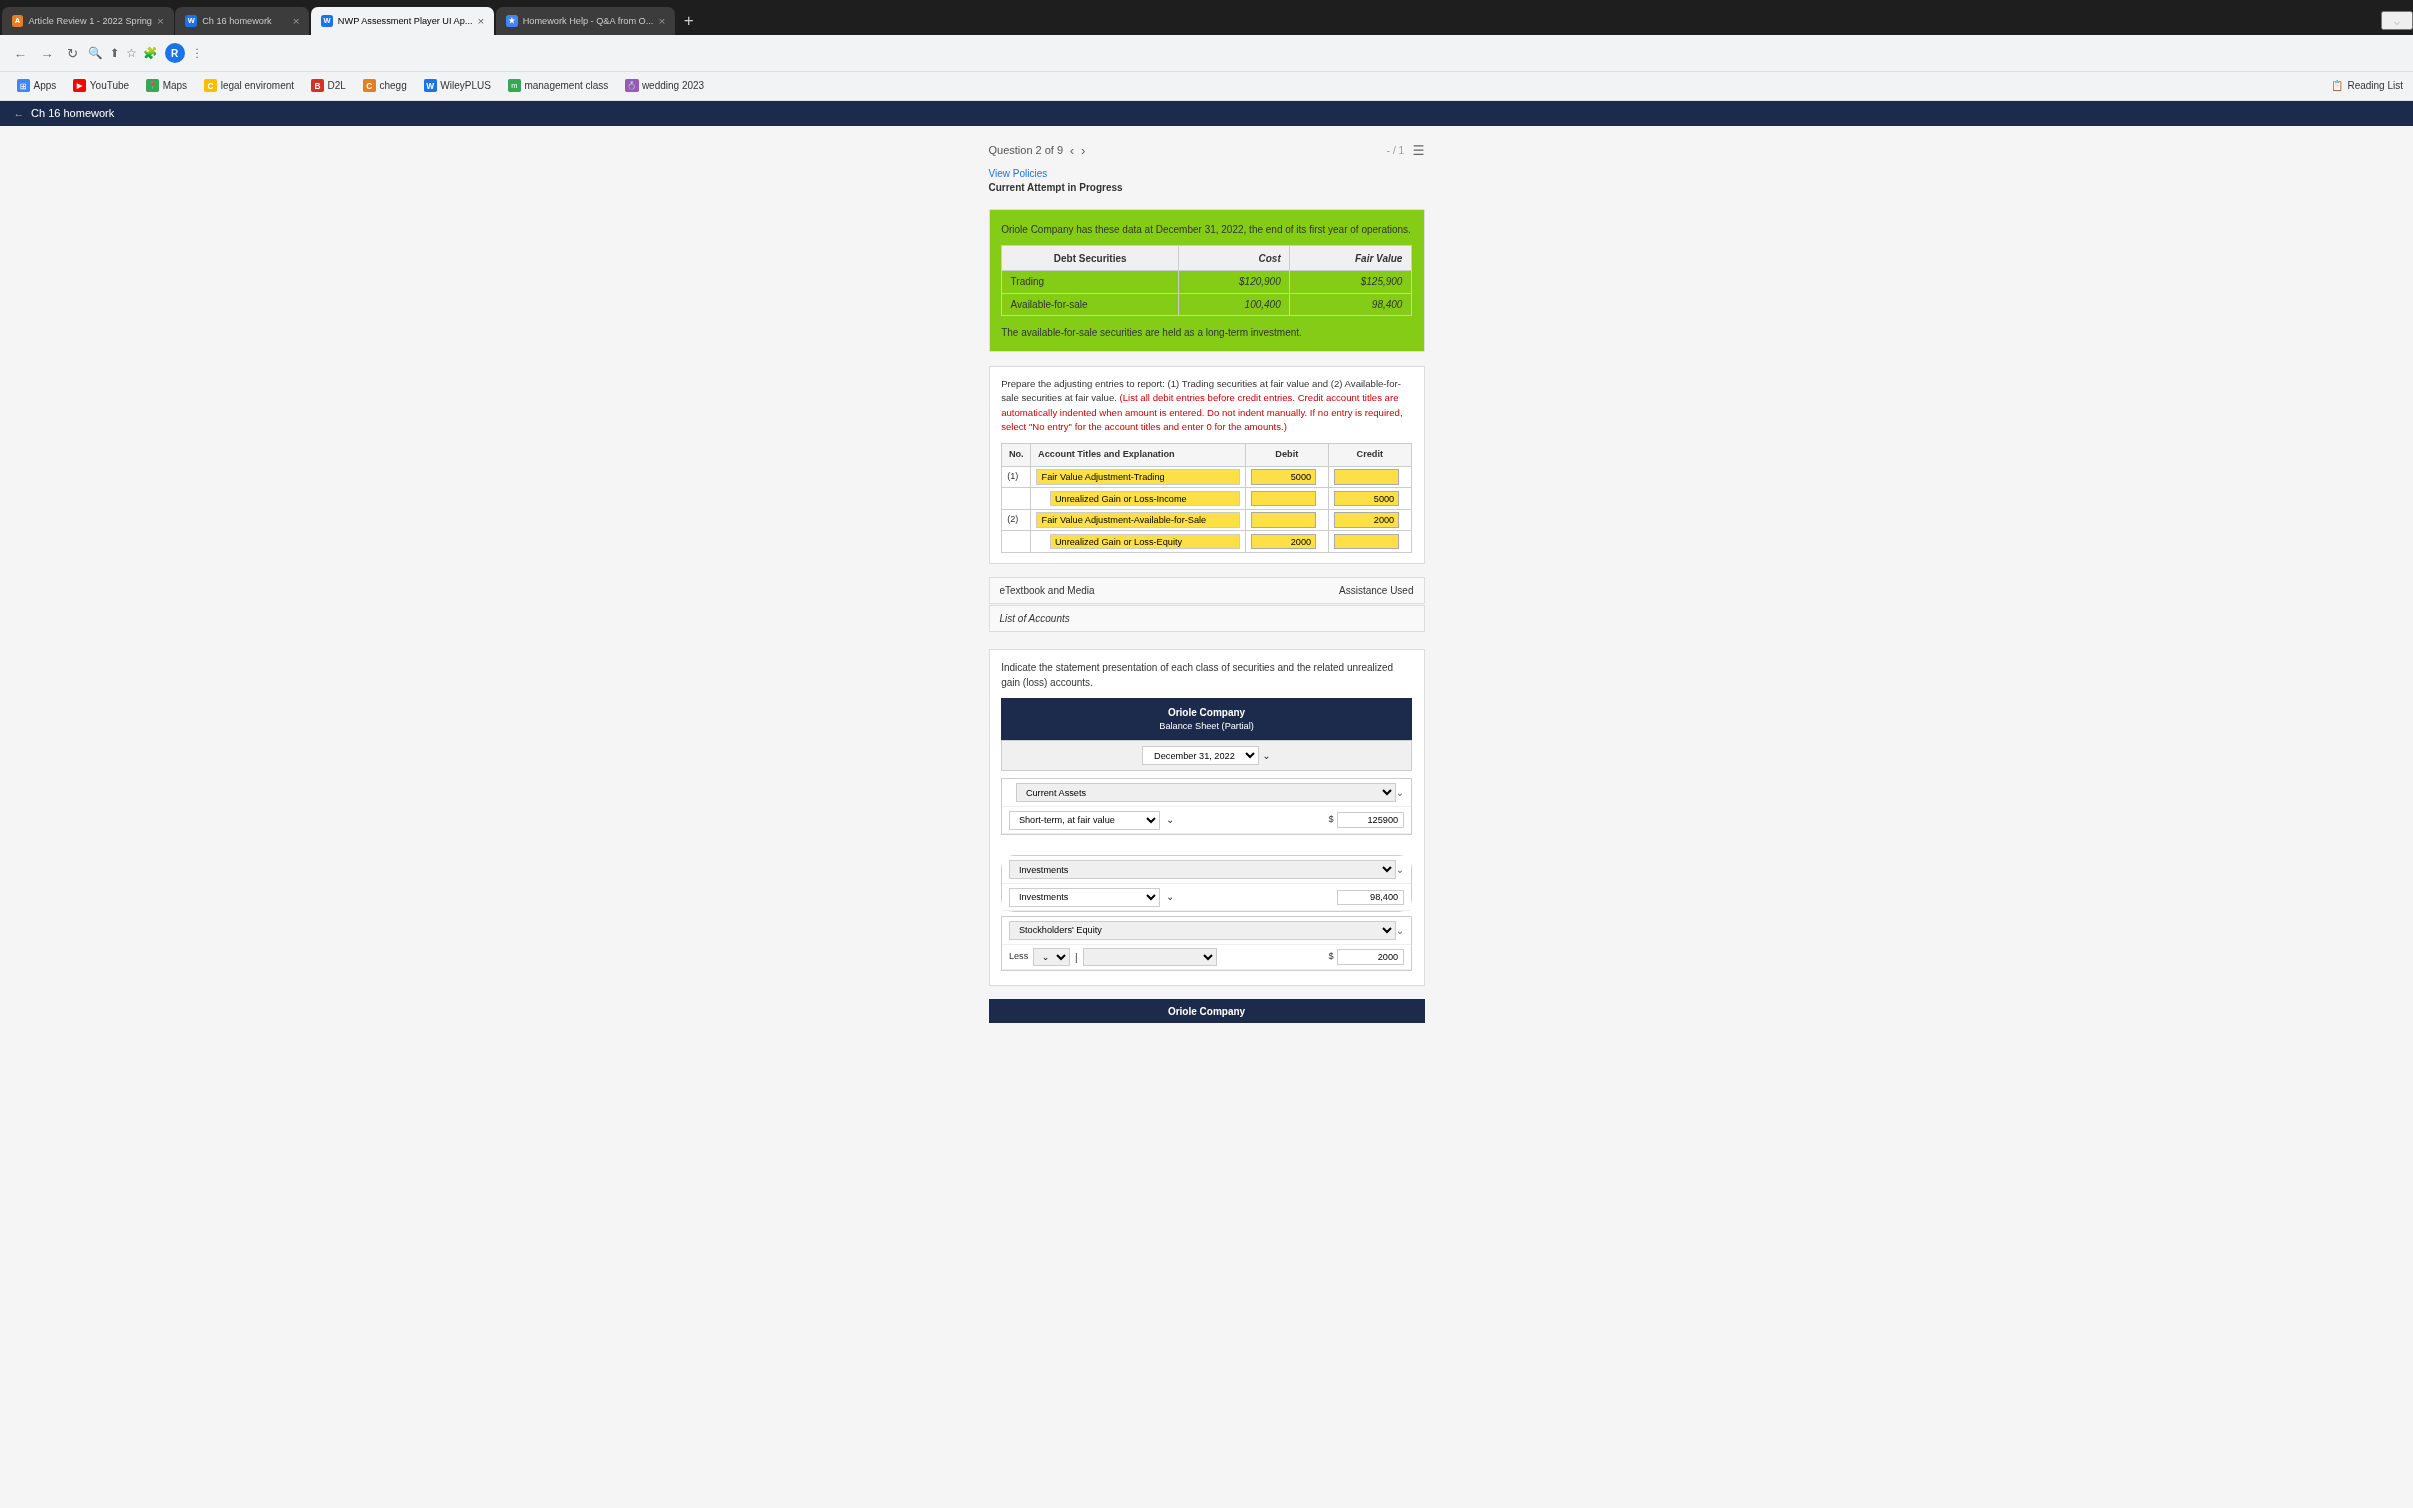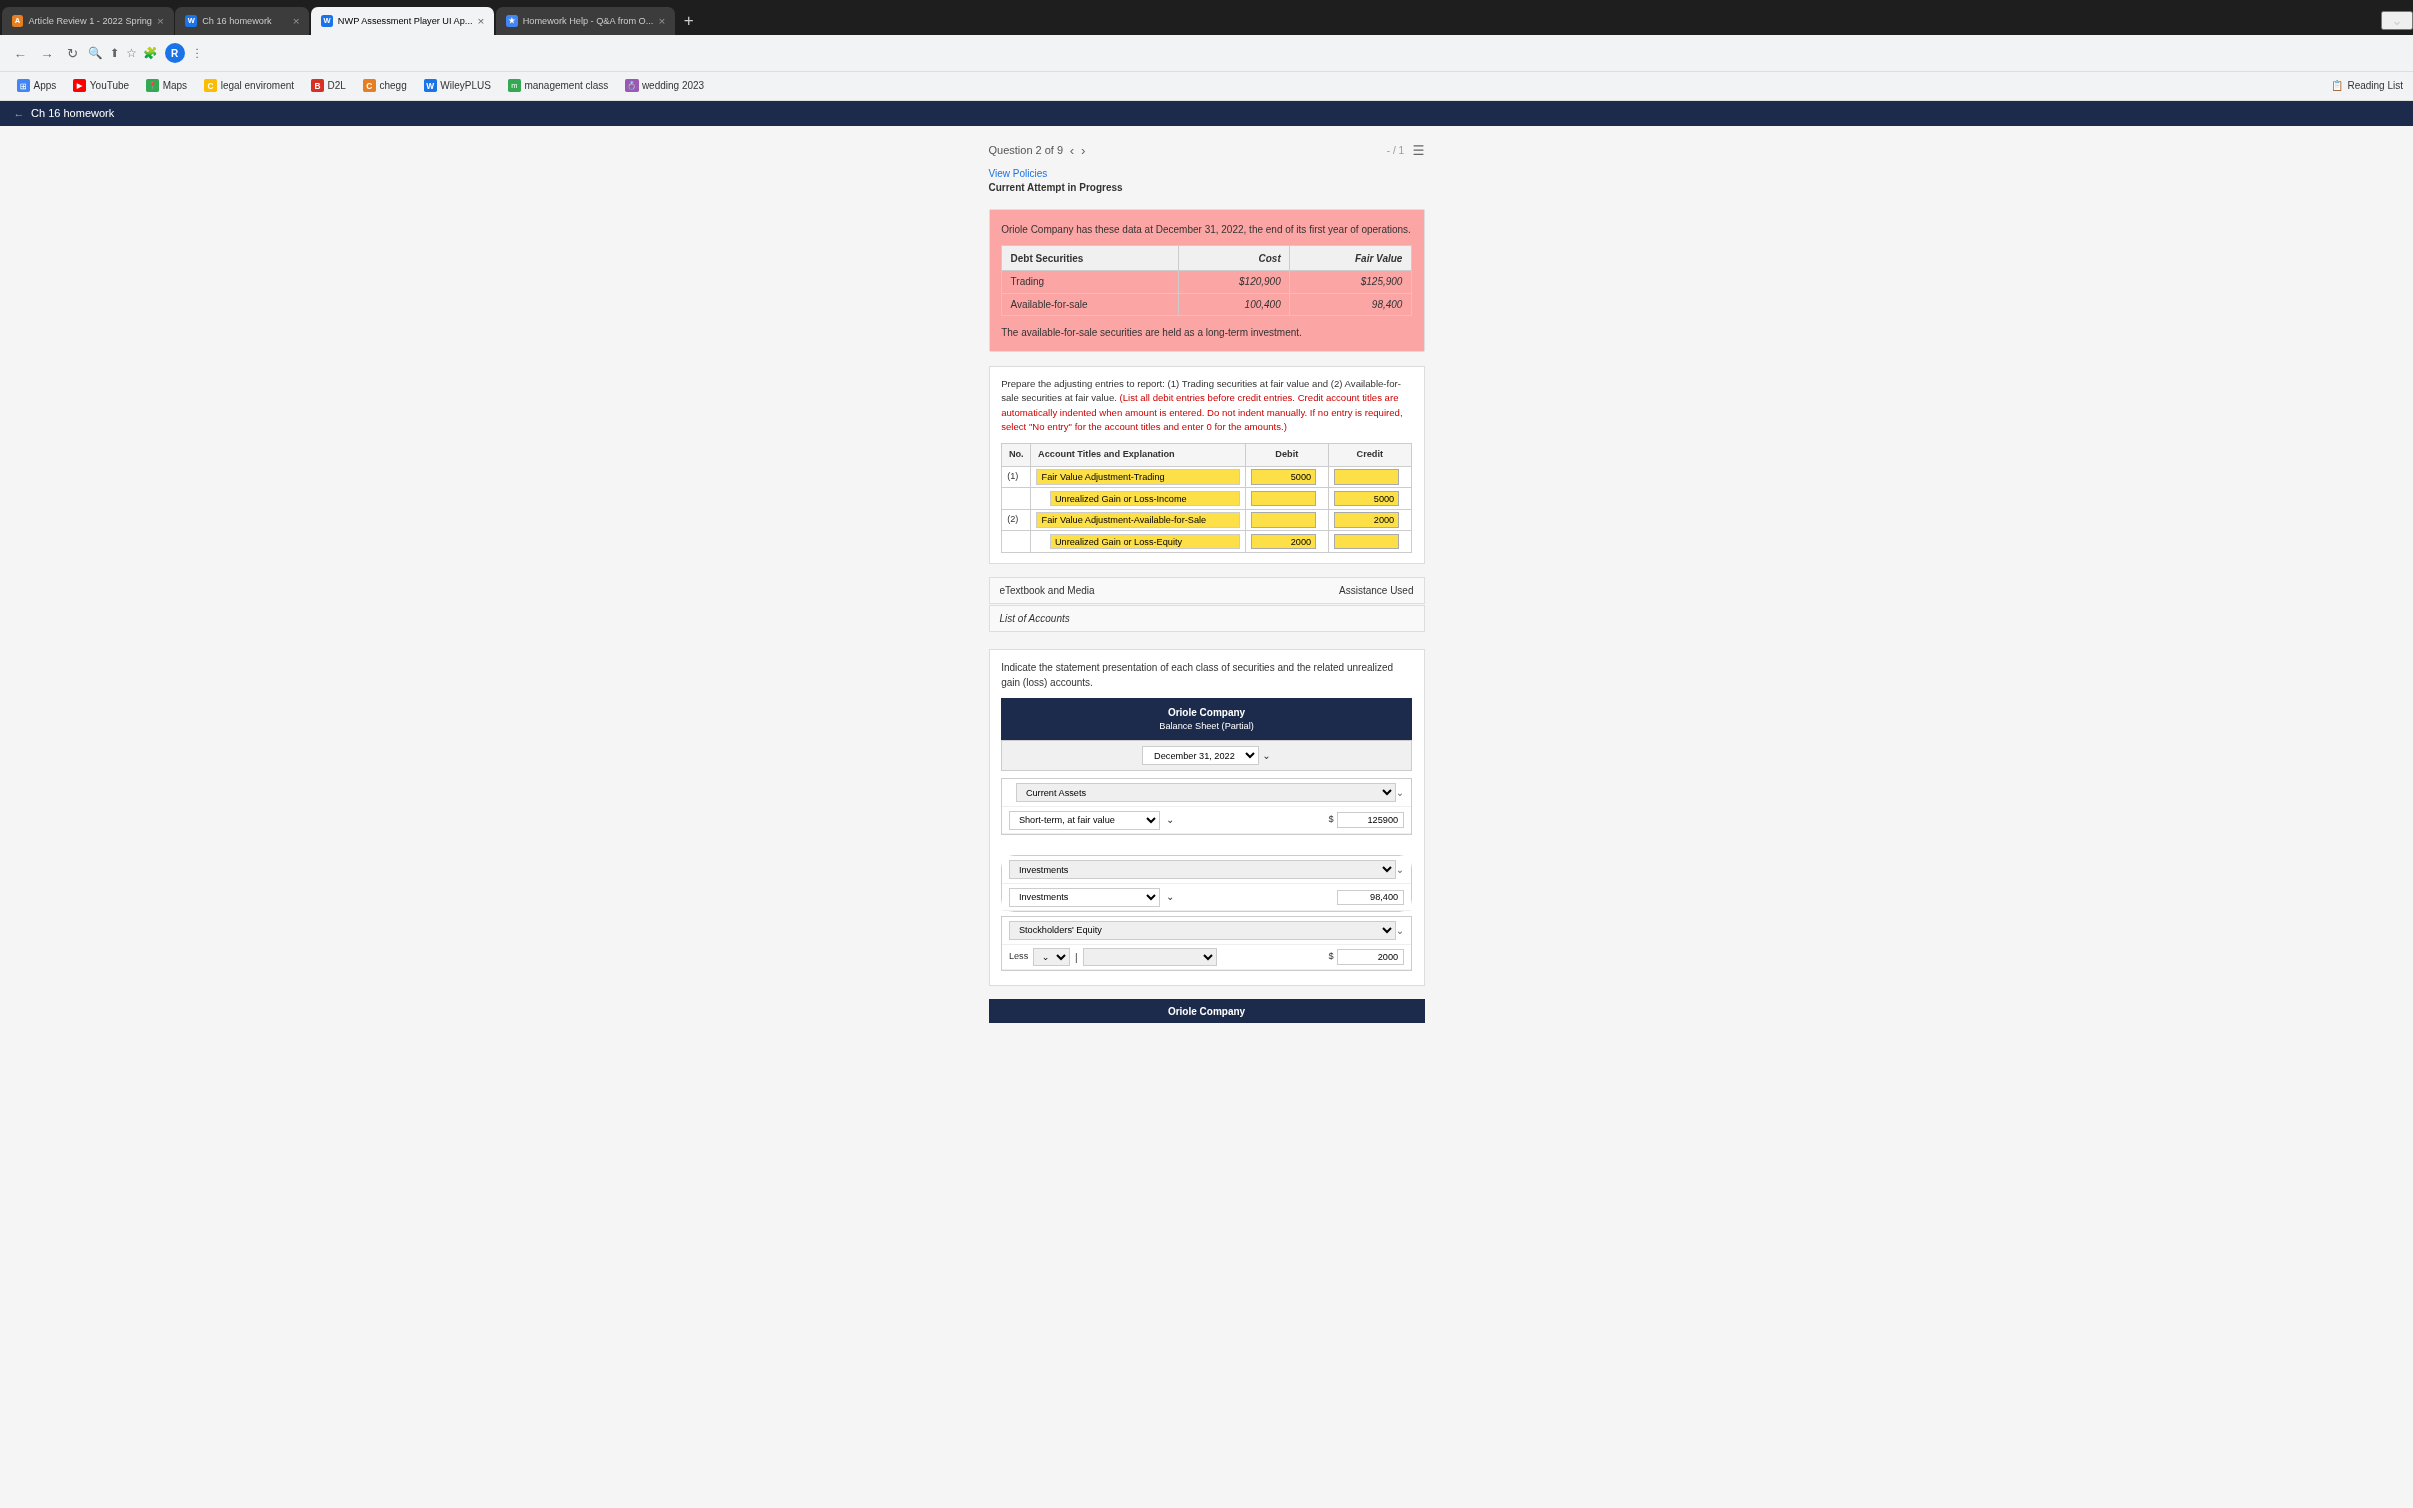--- a/index.html
+++ b/index.html
@@ -42,25 +42,25 @@
     .question-header { display: flex; align-items: center; justify-content: space-between; margin-bottom: 10px; color: #555; font-size: 11px; }
     .question-nav { display: flex; align-items: center; gap: 6.7px; }
     .q-nav-btn { background: none; border: none; cursor: pointer; color: #666; font-size: 13.4px; }
     .q-status { color: #999; font-size: 10px; }
     .q-list-icon { color: #666; cursor: pointer; font-size: 13.4px; }
 
     .view-policies { color: #1a73e8; font-size: 10px; cursor: pointer; display: block; margin-bottom: 3.4px; text-decoration: none; }
     .attempt-label { color: #333; font-size: 10px; font-weight: bold; margin-bottom: 10px; display: block; }
 
     
-    .question-box { background: #fca5a5; border: 0.8px solid #ddd; border-radius: 1.7px; padding: 11.7px; margin-bottom: 13.4px; font-size: 10px; color: #333; line-height: 1.5; margin-top: 16px; }
+    .question-box { background: #84cc16; border: 0.8px solid #ddd; border-radius: 1.7px; padding: 11.7px; margin-bottom: 13.4px; font-size: 10px; color: #333; line-height: 1.5; margin-top: 16px; }
 
     
     .data-table { width: 100%; border-collapse: collapse; margin: 8.4px 0; font-size: 10px; }
-    .data-table th { background: #f0f0f0; border: 0.8px solid #ccc; padding: 4.2px 8.4px; text-align: left; font-weight: bold; }
+    .data-table th { background: #f0f0f0; border: 0.8px solid #ccc; padding: 4.2px 8.4px; text-align: center; font-weight: bold; }
     .data-table th.right, .data-table td.right { text-align: right; font-style: italic; }
     .data-table td { border: 0.8px solid #ccc; padding: 3.4px 8.4px; }
 
     
     .instructions-box { background: #fff; border: 0.8px solid #ddd; padding: 10px 11.7px; margin-bottom: 13.4px; font-size: 9.6px; color: #333; line-height: 1.5; }
     .instructions-box .red-text { color: #c00; }
 
     
     .journal-table { width: 100%; border-collapse: collapse; font-size: 9.2px; }
     .journal-table th { background: #f5f5f5; border: 0.8px solid #ccc; padding: 4.2px 6.7px; text-align: left; font-weight: bold; }

